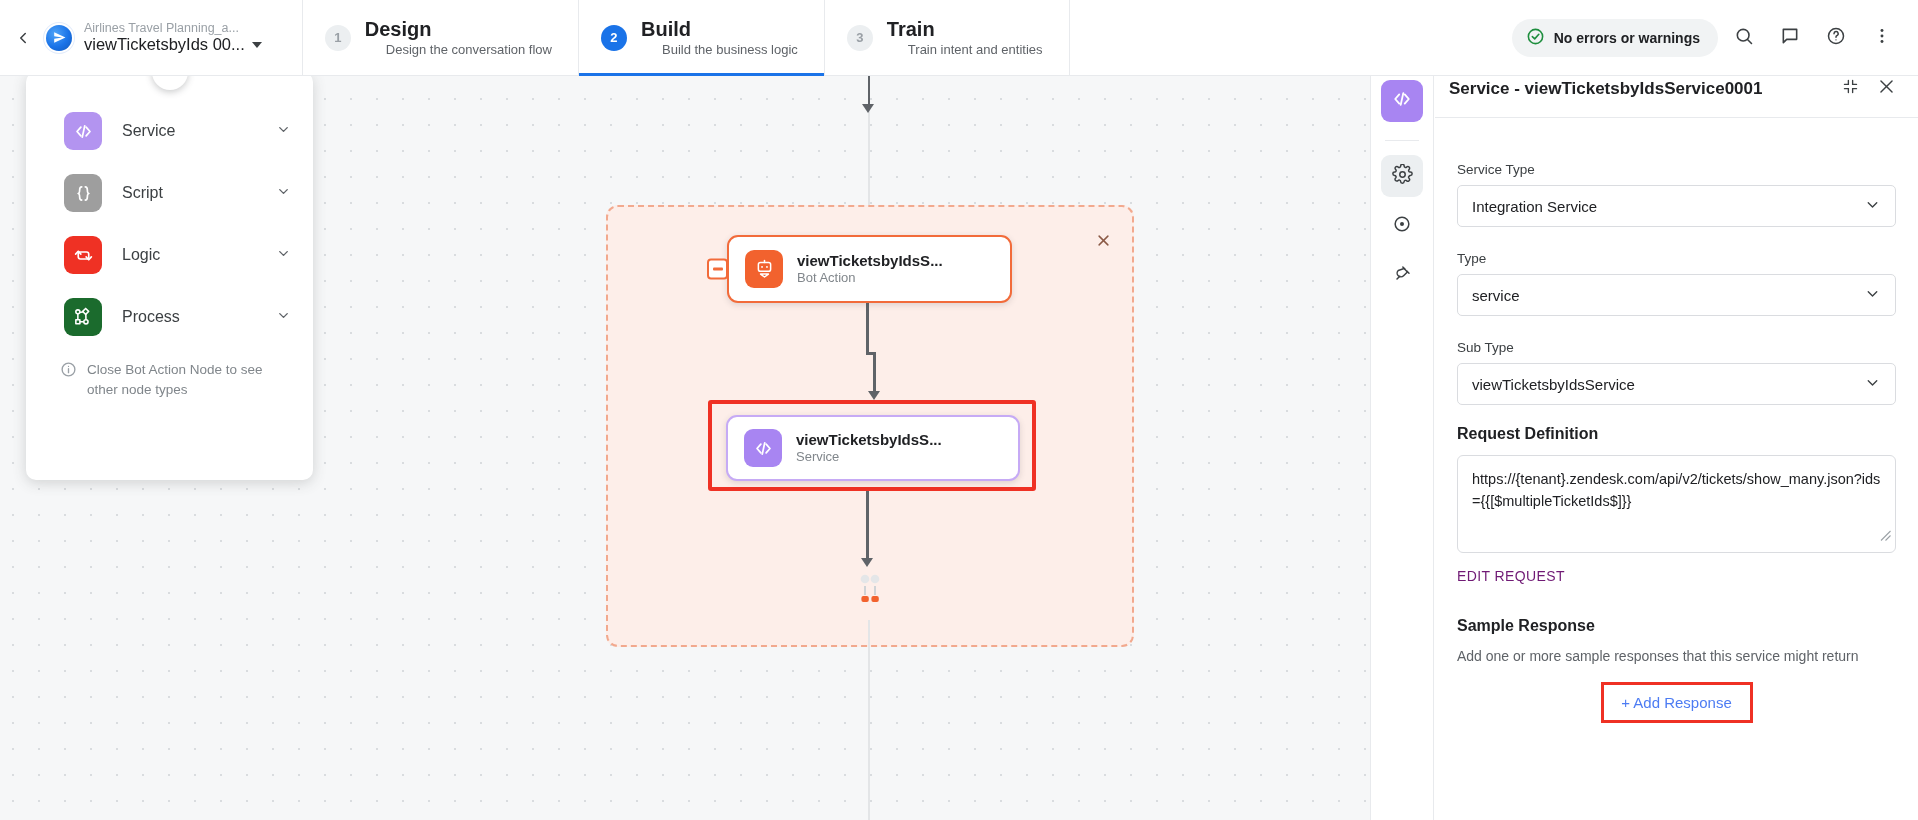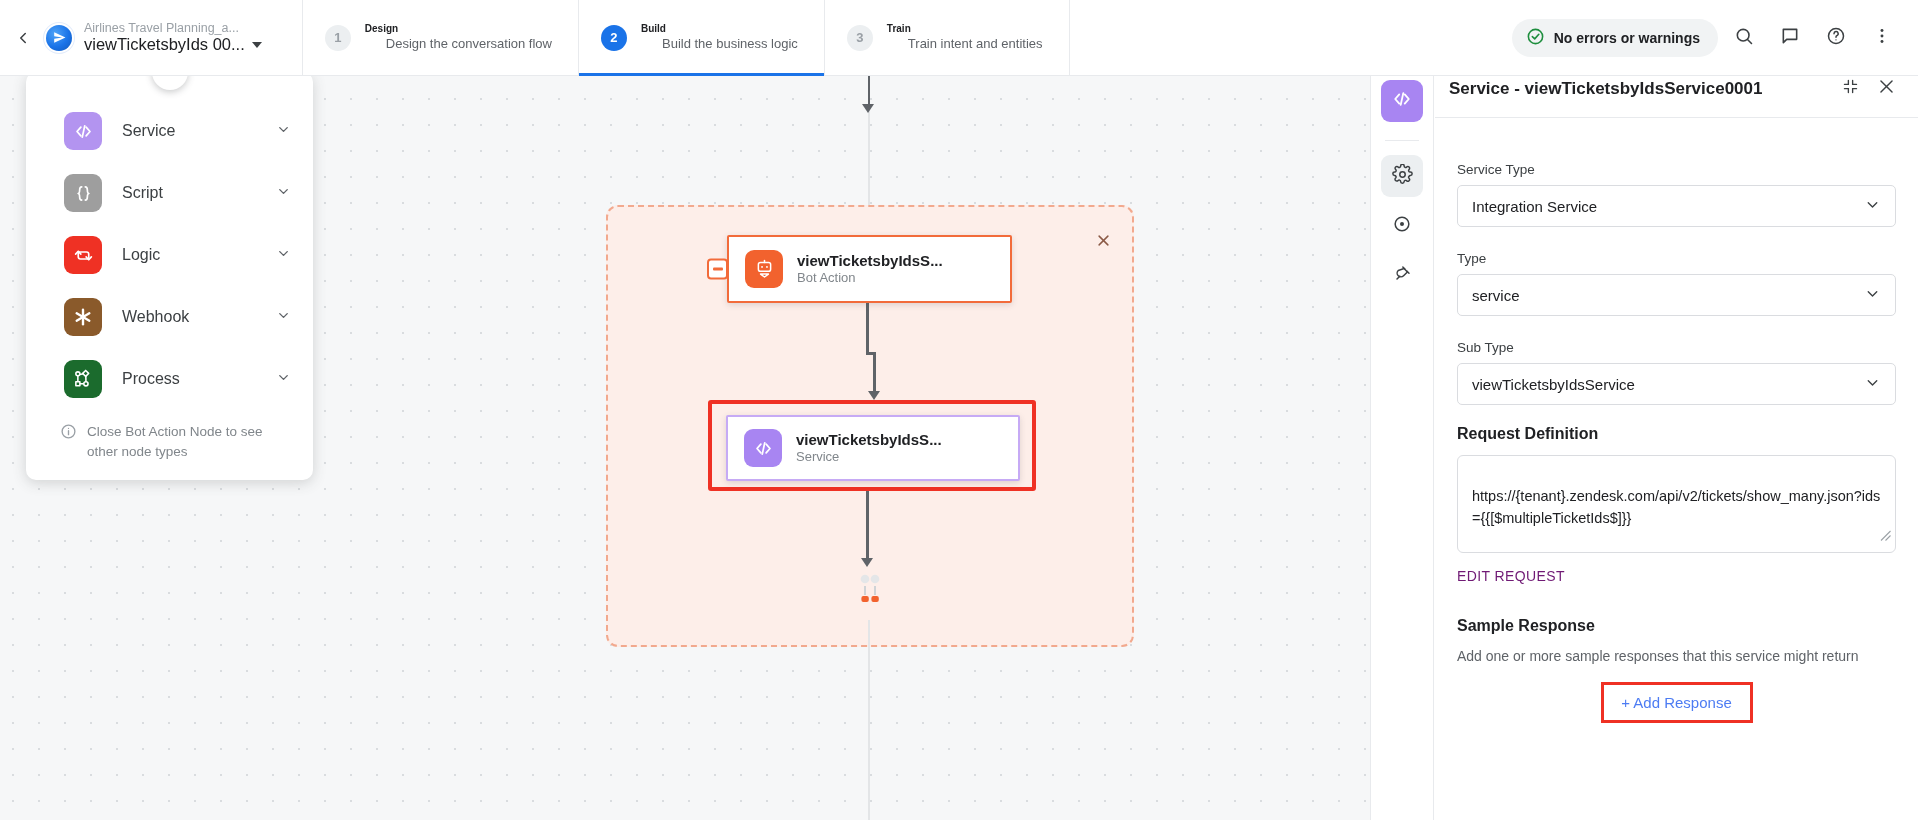--- a/index.html
+++ b/index.html
@@ -45,21 +45,21 @@
   }
   .step:last-child { border-right: 1px solid #e8eaed; }
   .step-num {
     width: 26px; height: 26px; border-radius: 50%;
     background: #eceff1; color: #9aa0a6;
     font-size: 13px; display: flex; align-items: center; justify-content: center;
     flex: 0 0 auto; font-weight: 600;
   }
   .step.active .step-num { background: #1a73e8; color: #fff; }
   .step-txt { display: flex; flex-direction: column; line-height: 1.25; }
-  .step-name { font-size: 10px; font-weight: 700; color: #202124; white-space: nowrap; }
+  .step-name { font-size: 20px; font-weight: 700; color: #202124; white-space: nowrap; }
   .step-desc { font-size: 13px; color: #5f6368; white-space: nowrap; padding-left: 21px; }
   .step.active::after {
     content: ""; position: absolute; left: 0; right: 0; bottom: -1px;
     height: 3px; background: #1a73e8;
   }
 
   .top-right { margin-left: auto; display: flex; align-items: center; gap: 6px; padding-right: 16px; }
   .status-pill {
     display: flex; align-items: center; gap: 9px;
     background: #f1f3f4; border-radius: 20px; padding: 8px 18px 8px 14px;
@@ -89,21 +89,21 @@
     position: absolute; left: 606px; top: 145px; width: 528px; height: 442px;
     background: #fdeee9; border: 2px dashed #f2a98e; border-radius: 12px;
   }
   .group-close {
     position: absolute; right: 18px; top: 22px; width: 22px; height: 22px;
     cursor: pointer; display: flex; align-items: center; justify-content: center;
   }
 
   
   .node {
-    position: absolute; background: #fff; border-radius: 2px;
+    position: absolute; background: #fff; border-radius: 11px;
     display: flex; align-items: center; gap: 14px; padding: 16px 16px;
     box-shadow: 0 2px 6px rgba(60,64,67,.16);
   }
   .node-bot {
     left: 727px; top: 175px; width: 285px; height: 68px;
     border: 2px solid #f26b3a;
   }
   .node-service-wrap {
     position: absolute; left: 708px; top: 340px; width: 328px; height: 91px;
     border: 4px solid #ef3124; border-radius: 3px;
@@ -197,21 +197,21 @@
   .select-box {
     height: 42px; border: 1px solid #dadce0; border-radius: 5px;
     display: flex; align-items: center; padding: 0 14px;
     font-size: 15px; color: #202124; cursor: pointer; margin-bottom: 20px;
     background: #fff;
   }
   .select-box .chev { margin-left: auto; }
   .sec-title { font-size: 16px; font-weight: 700; color: #202124; margin: 12px 0 12px; }
   .req-area {
     position: relative; border: 1px solid #dadce0; border-radius: 6px;
-    padding: 30px 14px; height: 98px; font-size: 14.5px; color: #202124;
+    padding: 13px 14px; height: 98px; font-size: 14.5px; color: #202124;
     line-height: 1.5; word-break: break-all; cursor: text; background: #fff;
   }
   .resize-grip { position: absolute; right: 3px; bottom: 3px; }
   .link-btn {
     display: inline-block; margin-top: 15px; font-size: 14px; color: #701a75;
     letter-spacing: .4px; cursor: pointer;
   }
   .sec-title2 { font-size: 16px; font-weight: 700; color: #202124; margin: 32px 0 11px; }
   .sec-desc { font-size: 14px; color: #5f6368; line-height: 1.55; }
   .add-resp-wrap {
@@ -444,35 +444,20 @@
           </svg>
       </div>
       <span class="pal-label">Logic</span>
       <span class="pal-chev">
         <svg width="15" height="15" viewBox="0 0 24 24" fill="none" stroke="#5f6368" stroke-width="2.2" stroke-linecap="round" stroke-linejoin="round">
             <polyline points="6 9 12 15 18 9"></polyline>
           </svg>
       </span>
     </div>
 
-    <div class="pal-item">
-      <div class="pal-icon" style="background:#8a5a2b">
-        <svg width="22" height="22" viewBox="0 0 24 24" fill="none" stroke="#fff" stroke-width="2.6" stroke-linecap="round">
-            <line x1="12" y1="4" x2="12" y2="20"></line>
-            <line x1="5.1" y1="8" x2="18.9" y2="16"></line>
-            <line x1="5.1" y1="16" x2="18.9" y2="8"></line>
-          </svg>
-      </div>
-      <span class="pal-label">Webhook</span>
-      <span class="pal-chev">
-        <svg width="15" height="15" viewBox="0 0 24 24" fill="none" stroke="#5f6368" stroke-width="2.2" stroke-linecap="round" stroke-linejoin="round">
-            <polyline points="6 9 12 15 18 9"></polyline>
-          </svg>
-      </span>
-    </div>
 
     <div class="pal-item">
       <div class="pal-icon" style="background:#1b6b2d">
         <svg width="22" height="22" viewBox="0 0 24 24" fill="none" stroke="#fff" stroke-width="1.7" stroke-linejoin="round">
           <circle cx="6.4" cy="6.4" r="2.2"></circle>
           <rect x="12.6" y="3.6" width="4.6" height="4.6" transform="rotate(45 14.9 5.9)"></rect>
           <rect x="4.2" y="15" width="4.4" height="4.4"></rect>
           <circle cx="15.2" cy="17.2" r="2.3"></circle>
           <line x1="8.4" y1="7.1" x2="12.6" y2="6.3"></line>
           <line x1="6.4" y1="8.6" x2="6.4" y2="15"></line>

